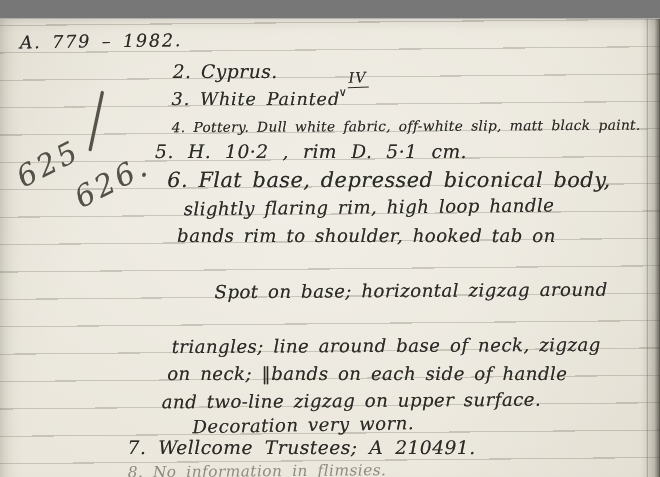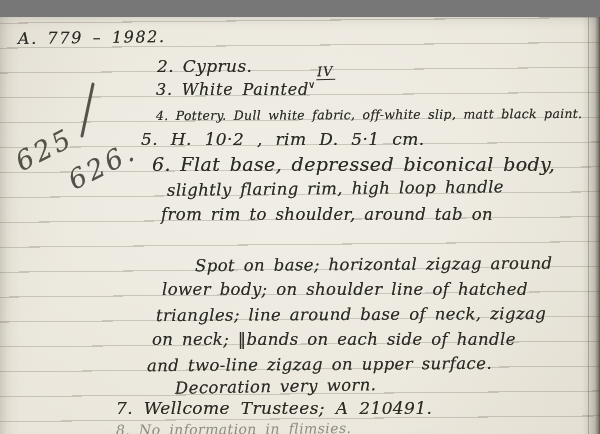--- a/index.html
+++ b/index.html
@@ -87,24 +87,23 @@
   <span class="hw" style="left:156px; top:63px; font-size:16px; letter-spacing:0.8px;">3. White Painted</span>
   <span class="hw" style="left:308px; top:62px; font-size:10px;">∨</span>
   <span class="hw sup-iv" style="left:316px; top:47px; font-size:13px; transform:rotate(-2deg);">IV</span>
 
   <span class="hw" style="left:156px; top:90px; font-size:12.5px; letter-spacing:0.3px; transform:rotate(-0.3deg);">4. Pottery. Dull white fabric, off-white slip, matt black paint.</span>
 
   <span class="hw" style="left:141px; top:112px; font-size:17px; word-spacing:7px;">5. H. 10·2 , rim D. 5·1 cm.</span>
 
   <span class="hw" style="left:152px; top:136px; font-size:19px;">6. Flat base, depressed biconical body,</span>
   <span class="hw" style="left:167px; top:162px; font-size:16.5px; transform:rotate(-0.6deg);">slightly flaring rim, high loop handle</span>
-  <span class="hw" style="left:161px; top:188px; font-size:16.5px;">from rim to shoulder, around tab on</span>
+  <span class="hw" style="left:161px; top:188px; font-size:16.5px;">bands rim to shoulder, hooked tab on</span>
 
   <span class="hw" style="left:195px; top:238px; font-size:16.5px; transform:rotate(-0.4deg);">Spot on base; horizontal zigzag around</span>
-  <span class="hw" style="left:162px; top:263px; font-size:16.5px;">lower body; on shoulder line of hatched</span>
   <span class="hw" style="left:156px; top:288px; font-size:16.5px; transform:rotate(-0.3deg);">triangles; line around base of neck, zigzag</span>
   <span class="hw" style="left:152px; top:313px; font-size:16.5px;">on neck; ‖bands on each side of handle</span>
   <span class="hw" style="left:147px; top:338px; font-size:16.5px; transform:rotate(-0.4deg);">and two-line zigzag on upper surface.</span>
   <span class="hw" style="left:175px; top:360px; font-size:16.5px; transform:rotate(-1deg);">Decoration very worn.</span>
 
   <span class="hw" style="left:116px; top:381px; font-size:17px; word-spacing:5px;">7. Wellcome Trustees; A 210491.</span>
 
   <span class="hw pencil-light" style="left:116px; top:404px; font-size:14px; word-spacing:4px; transform:rotate(-0.5deg);">8. No information in flimsies.</span>
 
   <div class="page-crease"></div>

